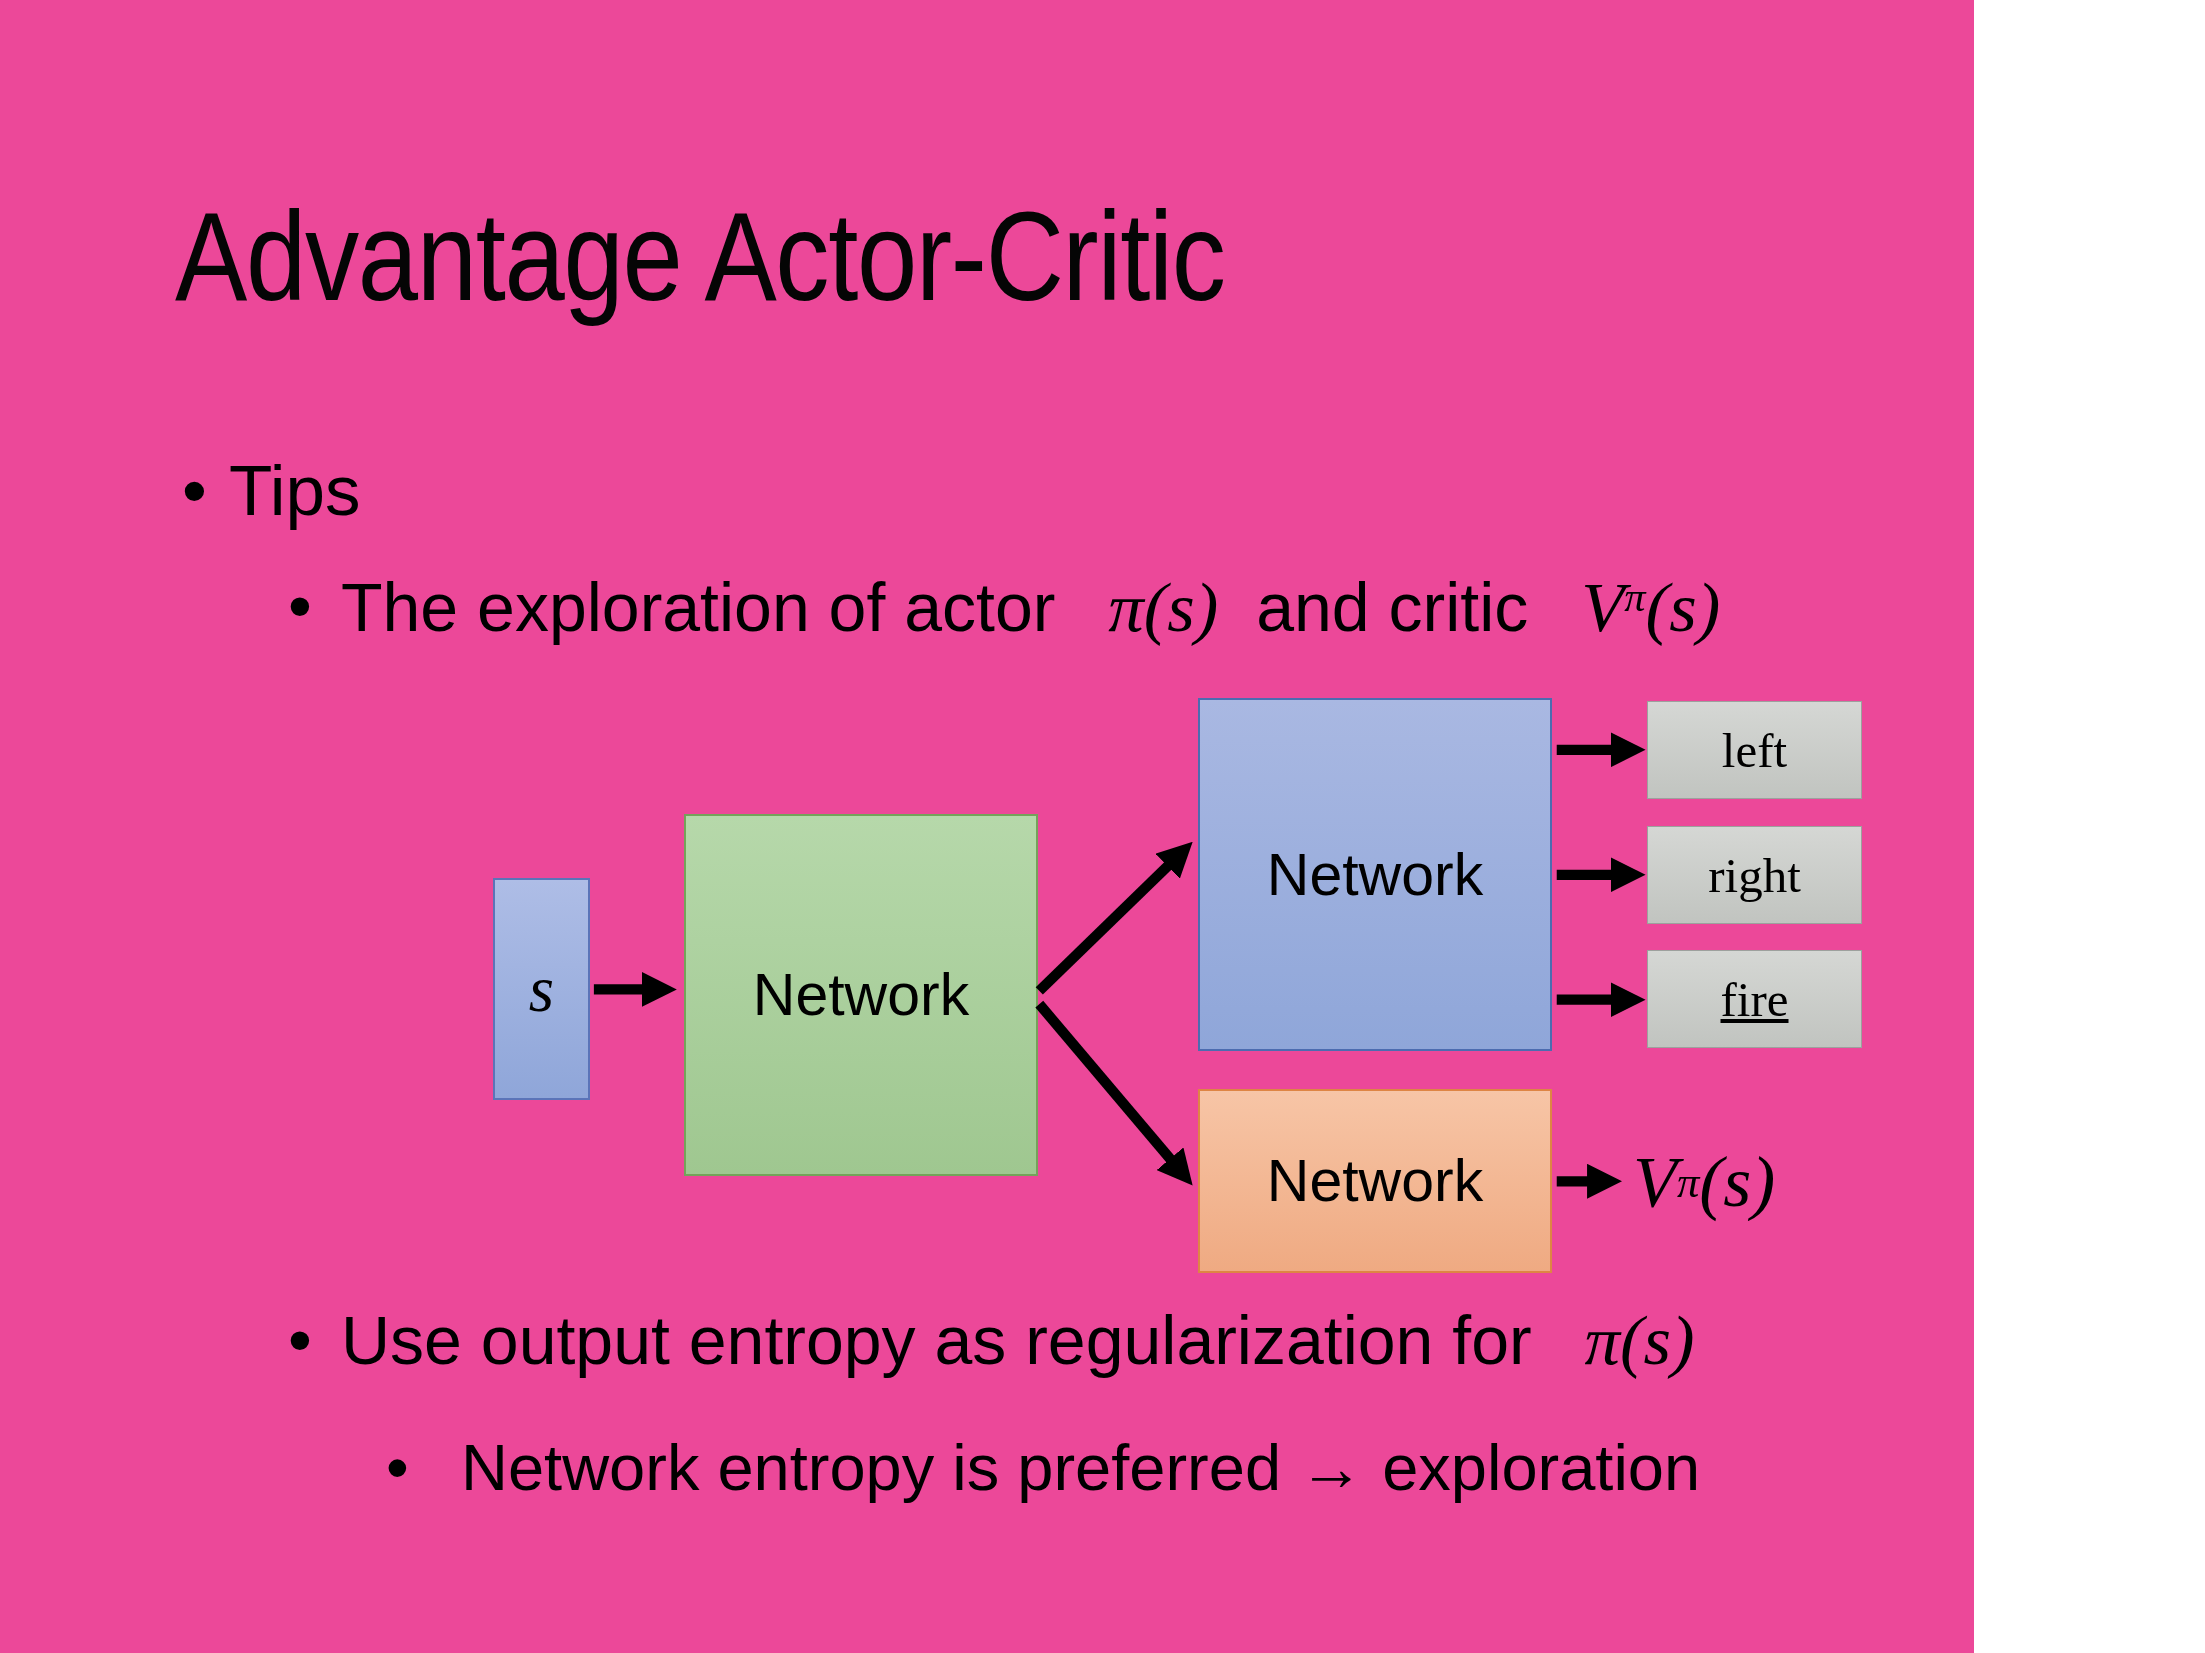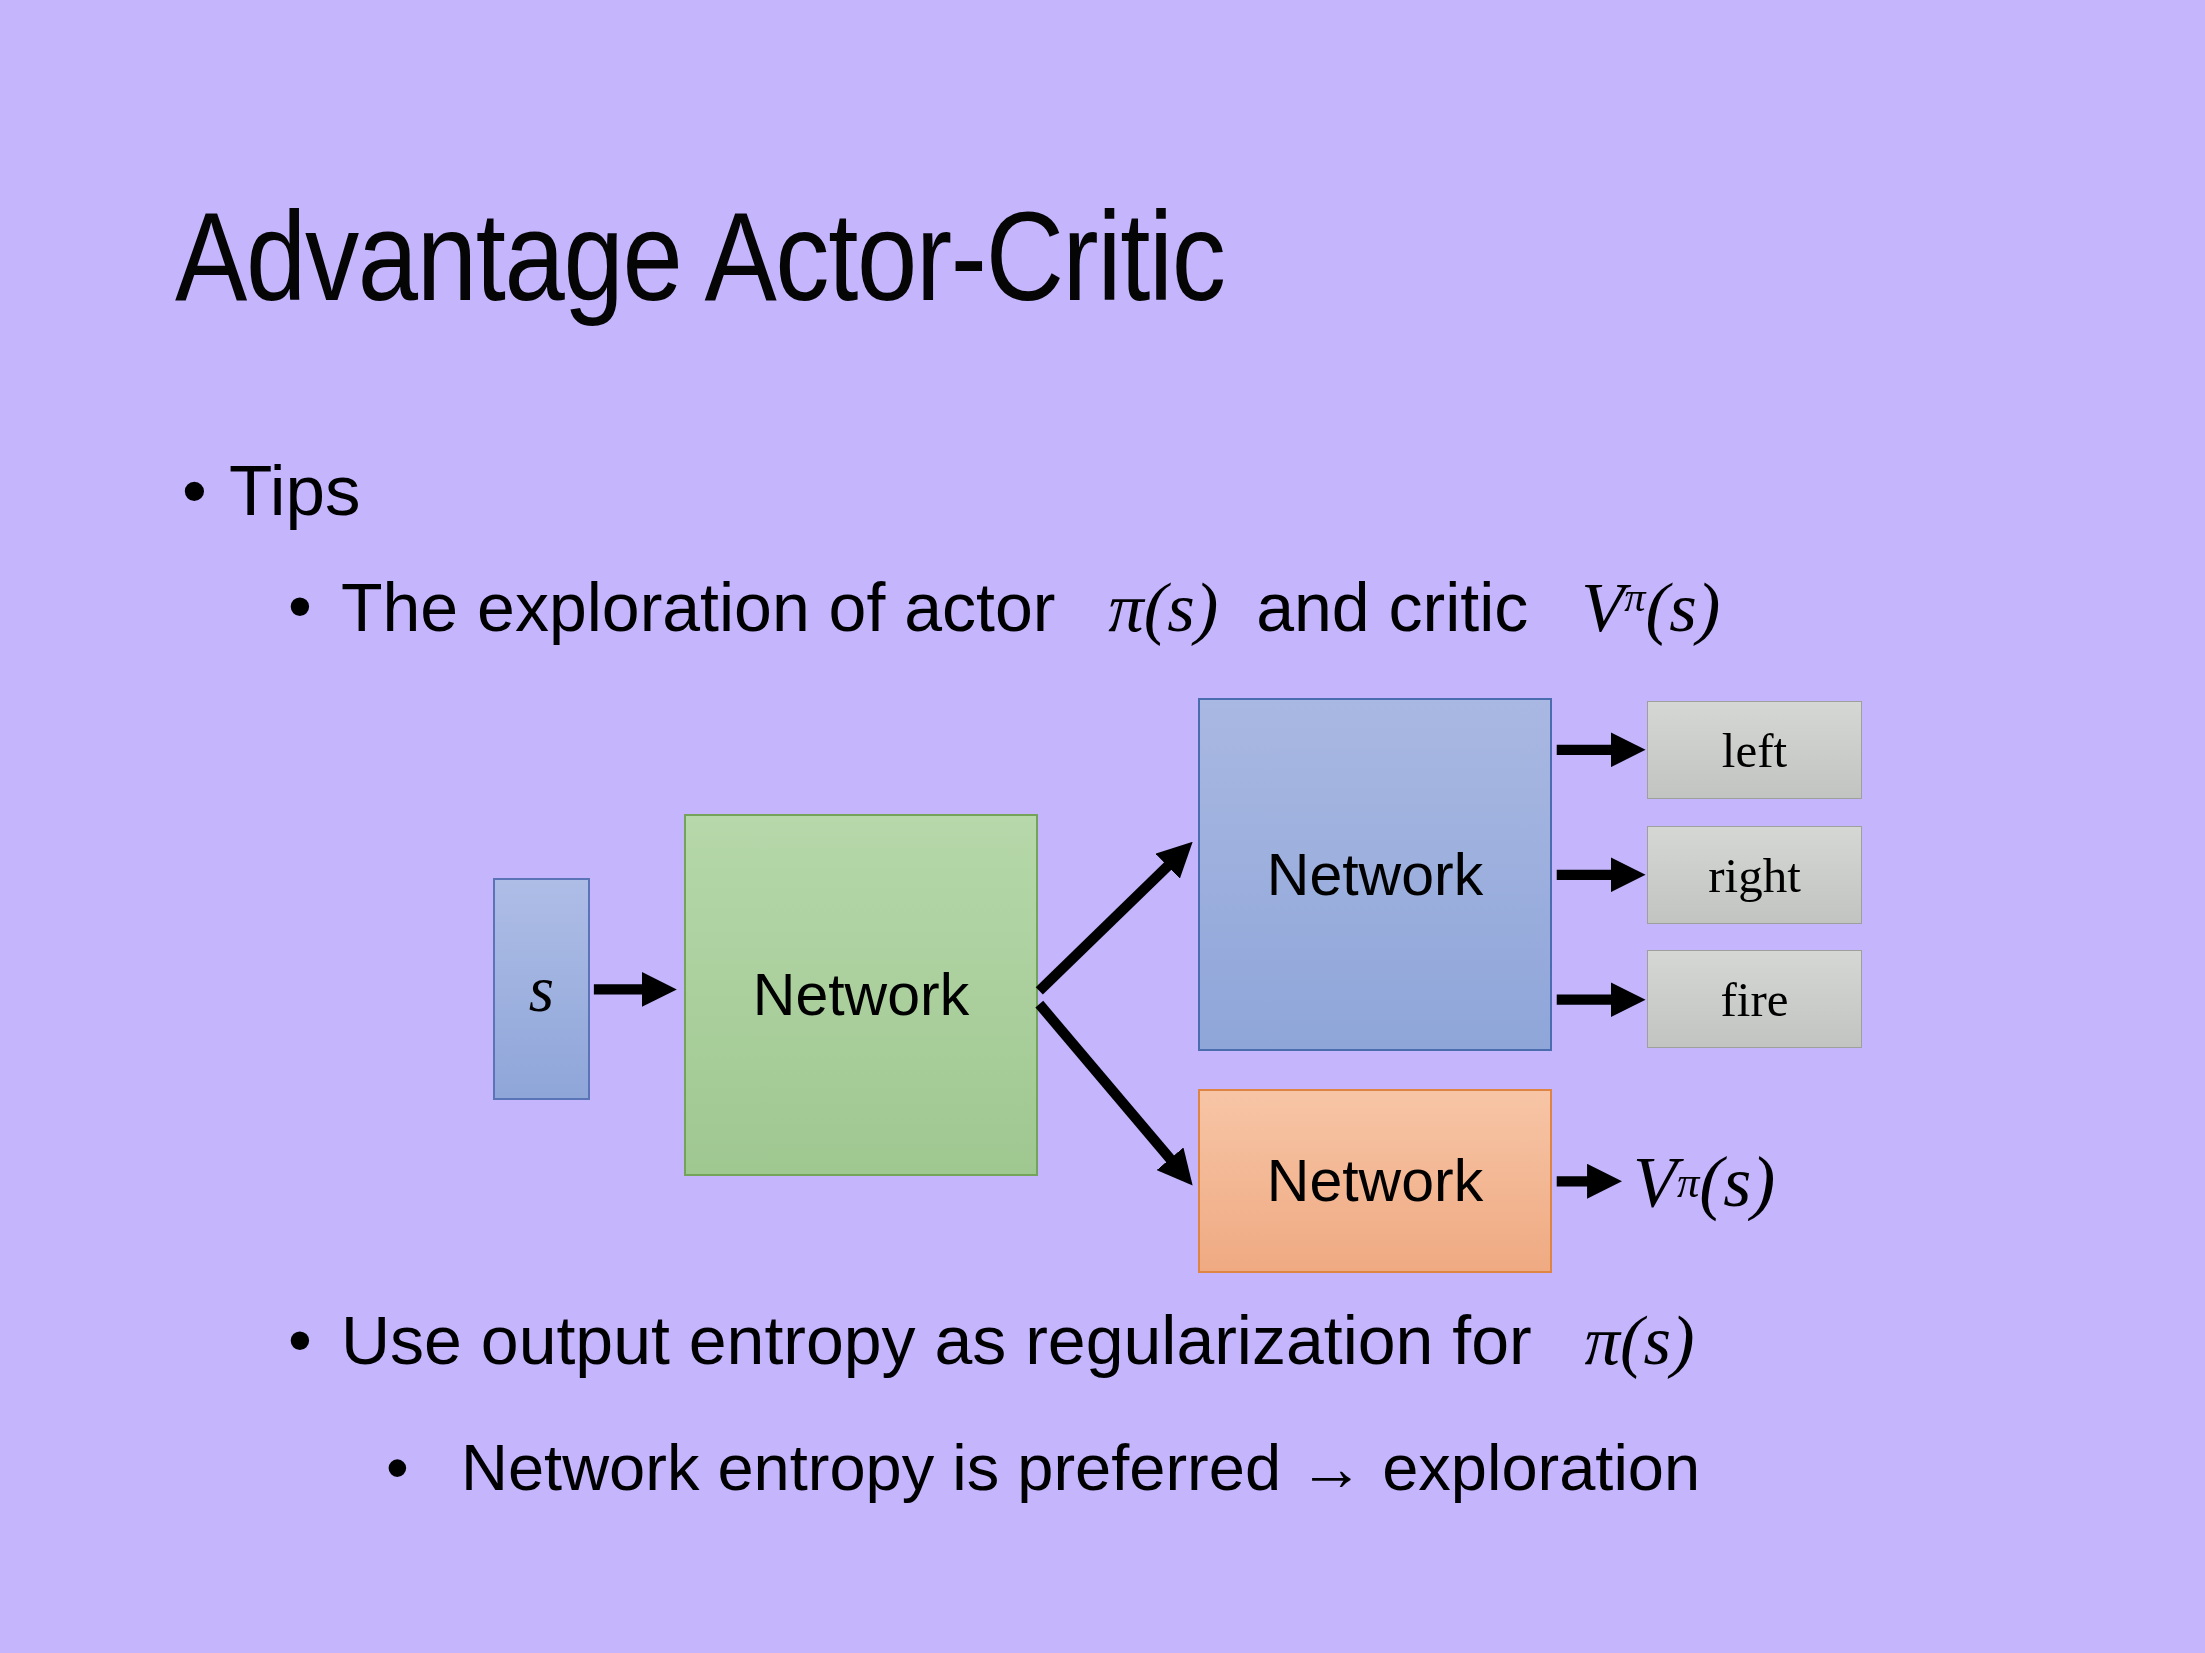--- a/index.html
+++ b/index.html
@@ -5,21 +5,21 @@
   :root{
     --state-fill-top:#AEBDE6; --state-fill-bottom:#8FA6D9; --state-border:#5B74B8;
     --shared-fill-top:#B6D8AA; --shared-fill-bottom:#9FC790; --shared-border:#74A35A;
     --actor-fill-top:#A9B8E2; --actor-fill-bottom:#8FA6D9; --actor-border:#4C6CB0;
     --critic-fill-top:#F7C5A6; --critic-fill-bottom:#EFAA82; --critic-border:#DE8544;
     --action-fill-top:#D5D7D4; --action-fill-bottom:#C1C4C0; --action-border:#9DA09D;
     --arrow:#000000;
   }
   html,body{margin:0;padding:0;background:#ffffff;}
   .slide{
-    position:relative; width:2205px; height:1654px; background:#c4b5fd; overflow:hidden;
+    position:relative; width:1974px; height:1654px; background:#ec4899; overflow:hidden;
     font-family:"Liberation Sans", sans-serif; color:#000;
   }
   .title{
     position:absolute; left:175px; top:184px; margin:0;
     font-size:126px; font-weight:400; letter-spacing:-1.5px; color:#050505;
     transform:scaleX(0.86); transform-origin:0 0; white-space:nowrap;
   }
   .line{position:absolute; display:flex; align-items:flex-start; white-space:nowrap;}
   .line .bullet{display:inline-block; flex:0 0 auto;}
   .btext span{white-space:pre-wrap;}
@@ -59,21 +59,21 @@
     border:2.2px solid var(--critic-border); font-size:59px;
   }
   .action-box{
     left:1647px; width:215px; height:98px;
     background:linear-gradient(180deg,var(--action-fill-top),var(--action-fill-bottom));
     border:1.5px solid var(--action-border);
     font-family:"Liberation Serif", serif; font-size:49px;
   }
   .action-left{top:701px;}
   .action-right{top:826px;}
-  .action-fire{top:950px;}
+  .action-fire{top:950px;text-decoration:underline;}
   .value-label{
     position:absolute; left:1633px; top:1114px; height:136px; width:250px;
     display:flex; align-items:center;
     font-family:"Liberation Serif", serif; font-style:italic; font-size:72px;
   }
   .value-label sup{font-size:0.62em; vertical-align:0.5em; line-height:0;}
   .arrows{position:absolute; left:0; top:0; pointer-events:none;}
 </style>
 </head>
 <body>

